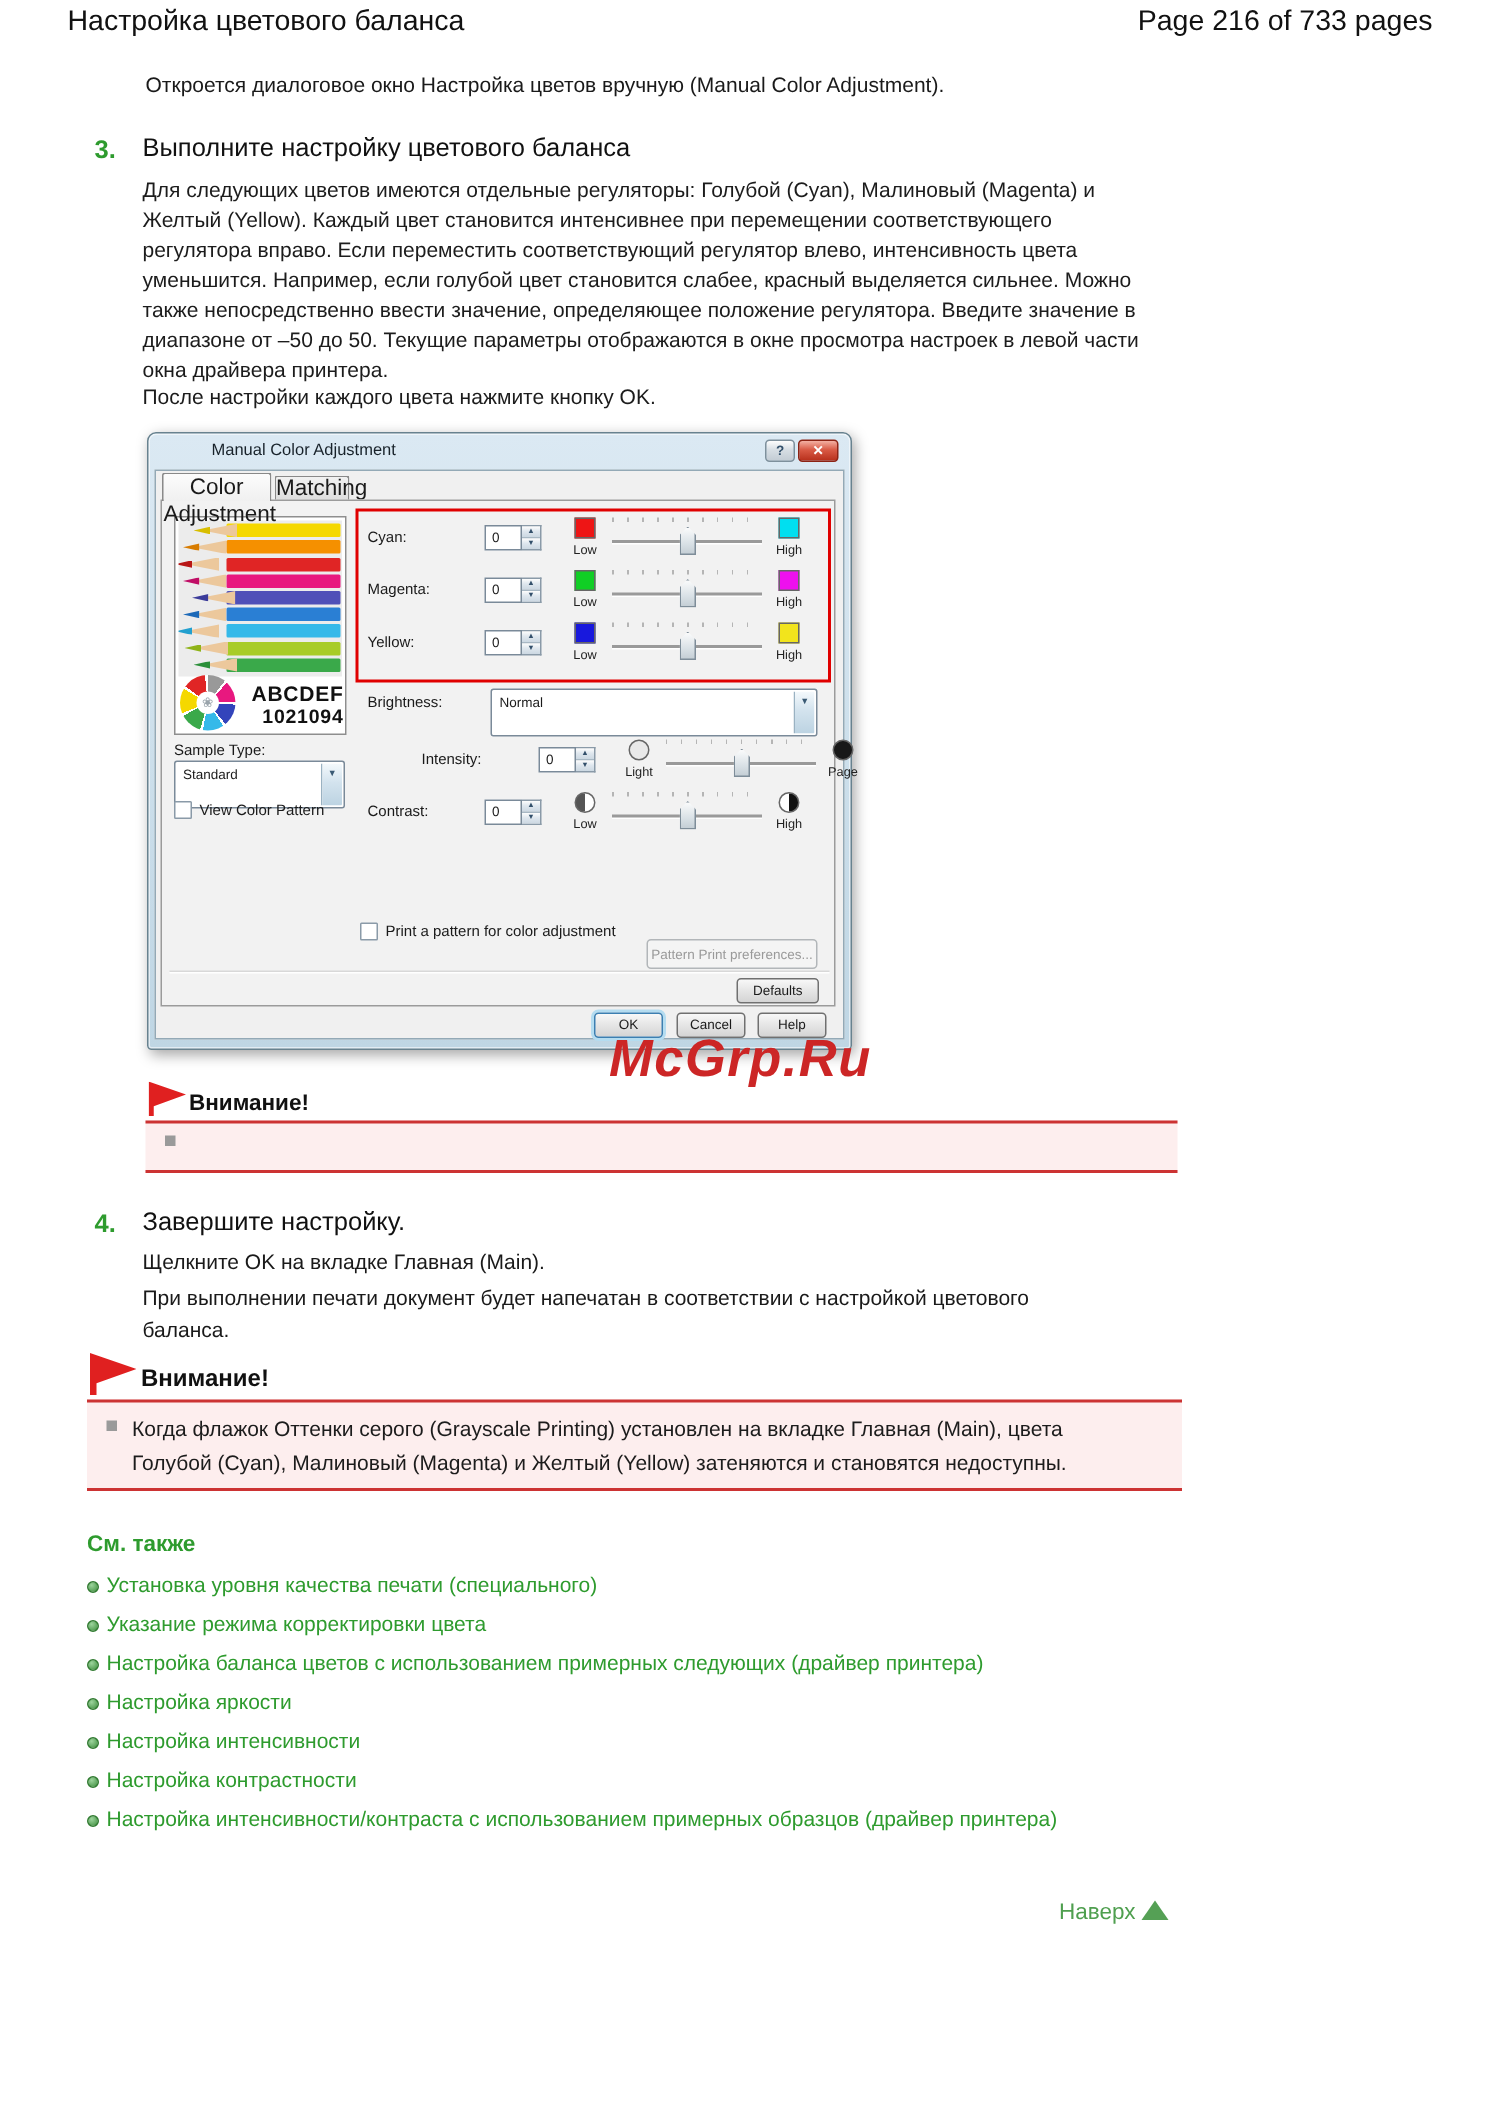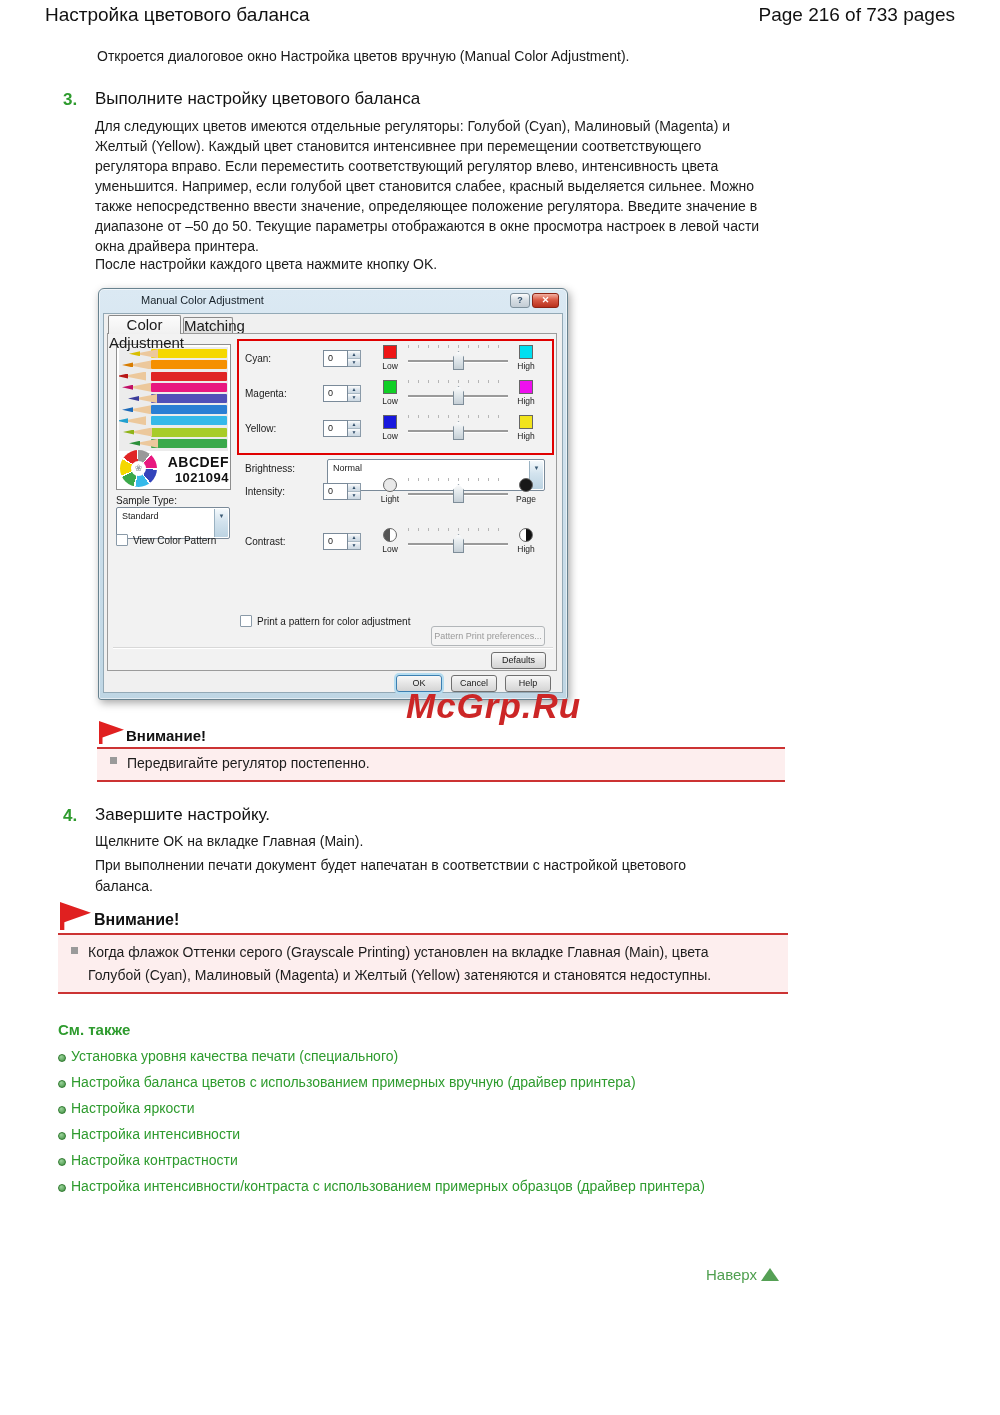--- a/index.html
+++ b/index.html
@@ -276,21 +276,21 @@
           <span class="cl">High</span>
         </span>
     </div>
 
     <div class="lbl" style="left:146px; top:174px;">Brightness:</div>
     <div class="combo" style="left:228px; top:170px; width:218px;">
       <span>Normal</span>
       <span class="arrow">▼</span>
     </div>
 
-    <div class="srow" style="top:185px;">
+    <div class="srow" style="top:200px;margin-left:36px;">
       <span class="slabel">Intensity:</span>
       <span class="spinner">
         <span class="spin-val">0</span>
         <span class="spin-btns">
             <span>▲</span>
             <span>▼</span>
           </span>
       </span>
       <span class="row-gap"></span>
       <span class="cap">
@@ -344,39 +344,39 @@
     <div class="dbtn" style="left:352px; top:386px; width:46px;">Cancel</div>
     <div class="dbtn" style="left:406px; top:386px; width:46px;">Help</div>
   </div>
 
   <div class="abs watermark" style="left:406px; top:686px;">McGrp.Ru</div>
 
   <span class="abs flag-shape" style="left:99px; top:721px; width:25px; height:23px;"></span>
   <div class="abs warn-title" style="left:126px; top:727px; font-size:15px;">Внимание!</div>
   <div class="abs warn-box" style="left:97px; top:747px; width:688px; height:35px;">
     <span class="warn-bullet"></span>
-    <span class="warn-text" style="padding-top:4px; line-height:20px;">Передвигайте регулятор постепенно.</span>
   </div>
 
   <div class="abs stepnum" style="left:63px; top:806px;">4.</div>
   <div class="abs steptitle" style="left:95px; top:805px;">Завершите настройку.</div>
   <div class="abs" style="left:95px; top:833px; font-size:14px;">Щелкните OK на вкладке Главная (Main).</div>
   <div class="abs" style="left:95px; top:855px; width:645px; font-size:14px; line-height:21px;">При выполнении печати документ будет напечатан в соответствии с настройкой цветового баланса.</div>
 
   <span class="abs flag-shape" style="left:60px; top:902px; width:31px; height:28px;"></span>
   <div class="abs warn-title" style="left:94px; top:911px; font-size:16px;">Внимание!</div>
   <div class="abs warn-box" style="left:58px; top:933px; width:730px; height:61px;">
     <span class="warn-bullet" style="margin-top:12px;"></span>
     <span class="warn-text" style="padding-top:6px; width:672px;">Когда флажок Оттенки серого (Grayscale Printing) установлен на вкладке Главная (Main), цвета Голубой (Cyan), Малиновый (Magenta) и Желтый (Yellow) затеняются и становятся недоступны.</span>
   </div>
 
   <div class="abs seealso-title" style="left:58px; top:1021px;">См. также</div>
   <div class="abs" style="left:58px; top:1048px; width:680px;">
     <div class="link-item"><span class="link-bullet"></span><span>Установка уровня качества печати (специального)</span></div>
-    <div class="link-item"><span class="link-bullet"></span><span>Настройка баланса цветов с использованием примерных вручную (драйвер принтера)</span></div>
+    <div class="link-item"><span class="link-bullet"></span><span>Указание режима корректировки цвета</span></div>
+    <div class="link-item"><span class="link-bullet"></span><span>Настройка баланса цветов с использованием примерных следующих (драйвер принтера)</span></div>
     <div class="link-item"><span class="link-bullet"></span><span>Настройка яркости</span></div>
     <div class="link-item"><span class="link-bullet"></span><span>Настройка интенсивности</span></div>
     <div class="link-item"><span class="link-bullet"></span><span>Настройка контрастности</span></div>
     <div class="link-item"><span class="link-bullet"></span><span>Настройка интенсивности/контраста с использованием примерных образцов (драйвер принтера)</span></div>
   </div>
 
   <div class="abs backtop" style="left:706px; top:1266px;">
     <span>Наверх</span><span class="tri"></span>
   </div>
 

